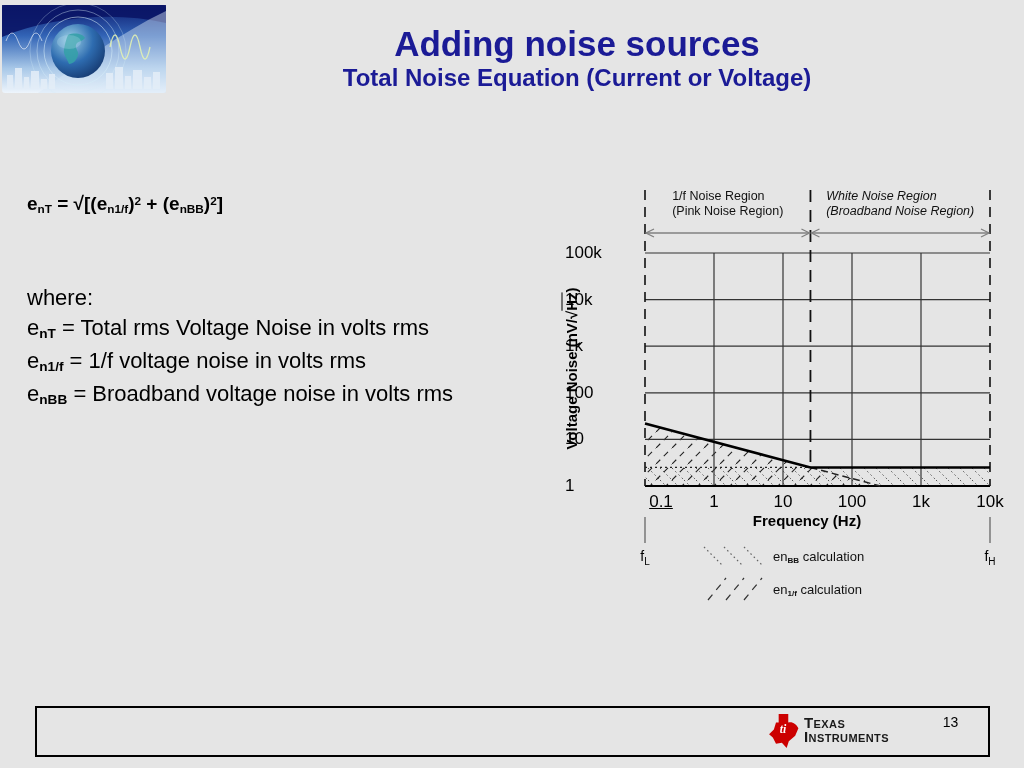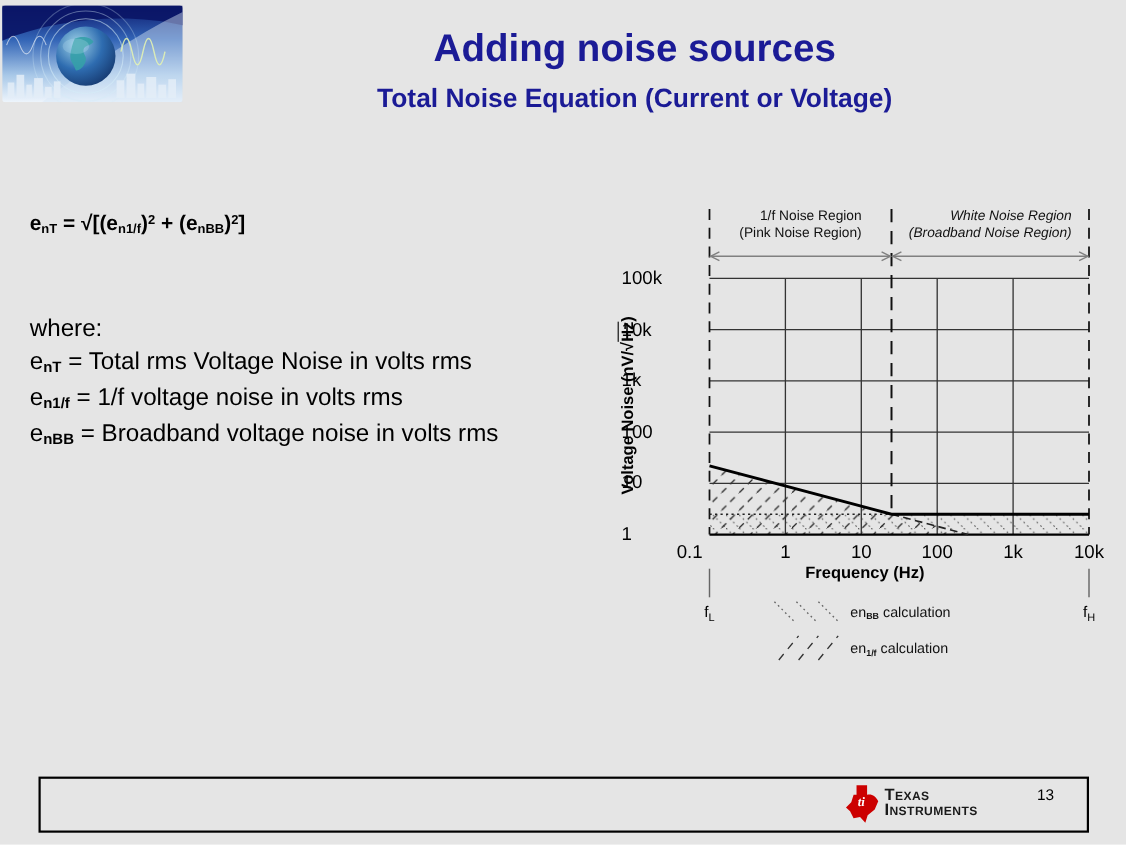--- a/index.html
+++ b/index.html
@@ -2,37 +2,37 @@
 <html><head>
 <meta charset="utf-8">
 <style>
   html,body{margin:0;padding:0;background:#fff;}
   #slide{position:relative;width:1024px;height:768px;background:#e5e5e5;overflow:hidden;
          font-family:"Liberation Sans",sans-serif;color:#000;}
   
   #header-graphic{position:absolute;left:2px;top:5px;width:164px;height:88px;}
   #header-titles{position:absolute;left:130px;right:0;top:24px;text-align:center;color:#1b1b96;}
   #slide-title{font-size:35px;font-weight:bold;line-height:40px;margin:0;}
-  #slide-subtitle{font-size:24px;font-weight:bold;line-height:28px;margin:12px;}
+  #slide-subtitle{font-size:24px;font-weight:bold;line-height:28px;margin:0;}
   
   #equation{position:absolute;left:27px;top:193px;font-size:19px;font-weight:bold;}
   #where-block{position:absolute;left:27px;top:258px;font-size:22px;line-height:30px;margin-top:25px;}
   .tk-sub{font-size:0.62em;font-weight:bold;position:relative;bottom:-0.25em;}
   .tk-sup{font-size:0.62em;font-weight:bold;position:relative;top:-0.45em;}
   .tk-ov{text-decoration:overline;}
   #where-block .tk-sub{font-weight:bold;}
   
   #chart-svg{position:absolute;left:0;top:0;width:1024px;height:768px;pointer-events:none;}
   .region-label{position:absolute;top:189px;transform:translateX(-50%);
-                font-size:12.5px;line-height:15px;text-align:right;white-space:nowrap;color:#111;}
+                font-size:12.5px;line-height:15px;text-align:left;white-space:nowrap;color:#111;}
   .xtick{position:absolute;font-size:17px;text-align:center;color:#000;}
   .ytick{position:absolute;font-size:17px;color:#000;}
   #y-axis-title{position:absolute;left:441px;top:360px;width:260px;text-align:center;
                 transform:rotate(-90deg);font-size:15px;font-weight:bold;white-space:nowrap;}
-  #x-axis-title{position:absolute;left:732px;top:512px;width:200px;
+  #x-axis-title{position:absolute;left:707px;top:512px;width:200px;text-align:center;
                 font-size:15px;font-weight:bold;}
   .fmark{position:absolute;top:548px;width:30px;text-align:center;font-size:14px;}
   .fmark sub{font-size:10px;}
   #f-low{left:630px;} #f-high{left:975px;}
   .legend-text{position:absolute;font-size:13px;color:#111;white-space:nowrap;}
   .legend-swatch{position:absolute;}
   
   #footer-box{position:absolute;left:35px;top:706px;width:951px;height:47px;border:2px solid #000;}
   #ti-logo{position:absolute;left:768px;top:711px;width:32px;height:40px;}
   #brand{position:absolute;left:804px;top:716px;font-variant:small-caps;color:#1a1a1a;
@@ -140,21 +140,21 @@
   <div class="region-label" id="region-label-0" style="left: 727.729px;">
     <div>1/f Noise Region</div>
     <div>(Pink Noise Region)</div>
   </div>
   <div class="region-label" id="region-label-1" style="left: 900.229px; font-style: italic;">
     <div>White Noise Region</div>
     <div>(Broadband Noise Region)</div>
   </div>
 
   <div id="chart-tick-labels">
-      <div class="xtick" style="left: 602px; top: 492px; width: 50px;">0.1</div>
+      <div class="xtick" style="left: 636px; top: 492px; width: 50px; text-decoration: underline;">0.1</div>
       <div class="xtick" style="left: 689px; top: 492px; width: 50px;">1</div>
       <div class="xtick" style="left: 758px; top: 492px; width: 50px;">10</div>
       <div class="xtick" style="left: 827px; top: 492px; width: 50px;">100</div>
       <div class="xtick" style="left: 896px; top: 492px; width: 50px;">1k</div>
       <div class="xtick" style="left: 965px; top: 492px; width: 50px;">10k</div>
       <div class="ytick" style="left: 565px; width: 66px; top: 476px;">1</div>
       <div class="ytick" style="left: 565px; width: 66px; top: 429.4px;">10</div>
       <div class="ytick" style="left: 565px; width: 66px; top: 382.8px;">100</div>
       <div class="ytick" style="left: 565px; width: 66px; top: 336.2px;">1k</div>
       <div class="ytick" style="left: 565px; width: 66px; top: 289.6px;">10k</div>

